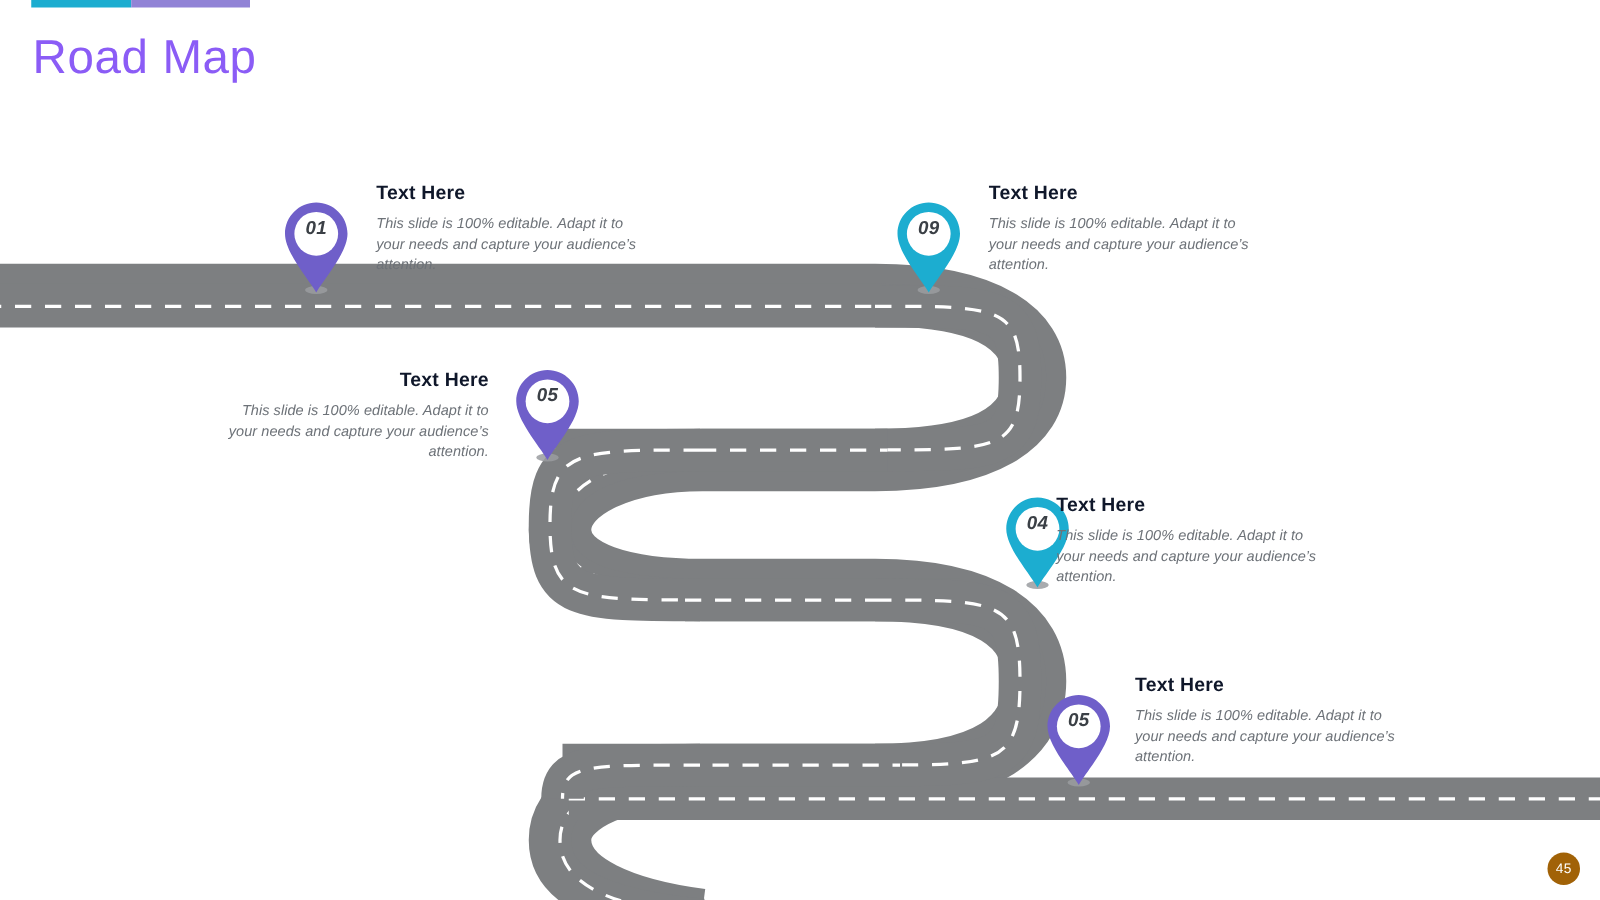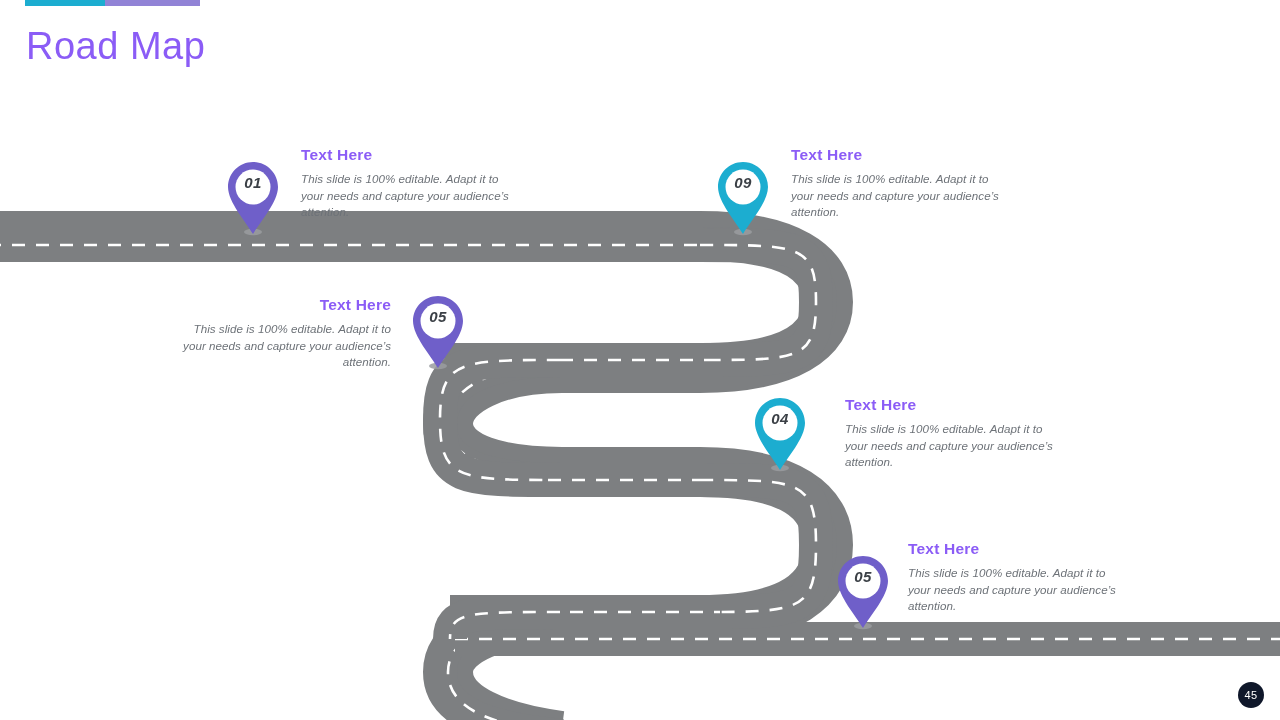--- a/index.html
+++ b/index.html
@@ -68,42 +68,42 @@
   }
 
   
   .textblock {
     position: absolute;
     width: 232px;
   }
   .textblock .tb-head {
     font-size: 15.5px;
     font-weight: bold;
-    color: #8b5cf6;
+    color: #0f172a;
     margin-bottom: 7px;
     letter-spacing: 0.2px;
   }
   .textblock .tb-body {
     font-size: 11.6px;
     color: #6d7278;
     line-height: 16.5px;
     letter-spacing: 0.05px;
     font-style: italic;
   }
   .textblock.align-right { text-align: right; }
 
   
   .page-badge {
     position: absolute;
     right: 16px;
     bottom: 12px;
     width: 26px;
     height: 26px;
     border-radius: 50%;
-    background: #0f172a;
+    background: #a16207;
     color: #ffffff;
     font-size: 11px;
     display: flex;
     align-items: center;
     justify-content: center;
     letter-spacing: 0.3px;
   }
 </style>
 </head>
 <body>
@@ -239,21 +239,21 @@
 
 <div class="pin" style="left:409px; top:294px;">
   <svg width="58" height="78" viewBox="0 0 58 78">
     <ellipse cx="29" cy="72" rx="9" ry="3.2" fill="#9a9ca0" opacity="0.85"></ellipse>
     <path d="M29 2 C15.2 2 4 13.2 4 27 C4 42 22 62 29 74 C36 62 54 42 54 27 C54 13.2 42.8 2 29 2 Z" fill="#6f5fc9"></path>
     <circle cx="29" cy="27" r="17.5" fill="#ffffff"></circle>
   </svg>
   <div class="pin-label">05</div>
 </div>
 
-<div class="pin" style="left:751px; top:396px;">
+<div class="pin" style="left:801px; top:396px;">
   <svg width="58" height="78" viewBox="0 0 58 78">
     <ellipse cx="29" cy="72" rx="9" ry="3.2" fill="#9a9ca0" opacity="0.85"></ellipse>
     <path d="M29 2 C15.2 2 4 13.2 4 27 C4 42 22 62 29 74 C36 62 54 42 54 27 C54 13.2 42.8 2 29 2 Z" fill="#1cadd0"></path>
     <circle cx="29" cy="27" r="17.5" fill="#ffffff"></circle>
   </svg>
   <div class="pin-label">04</div>
 </div>
 
 <div class="pin" style="left:834px; top:554px;">
   <svg width="58" height="78" viewBox="0 0 58 78">

